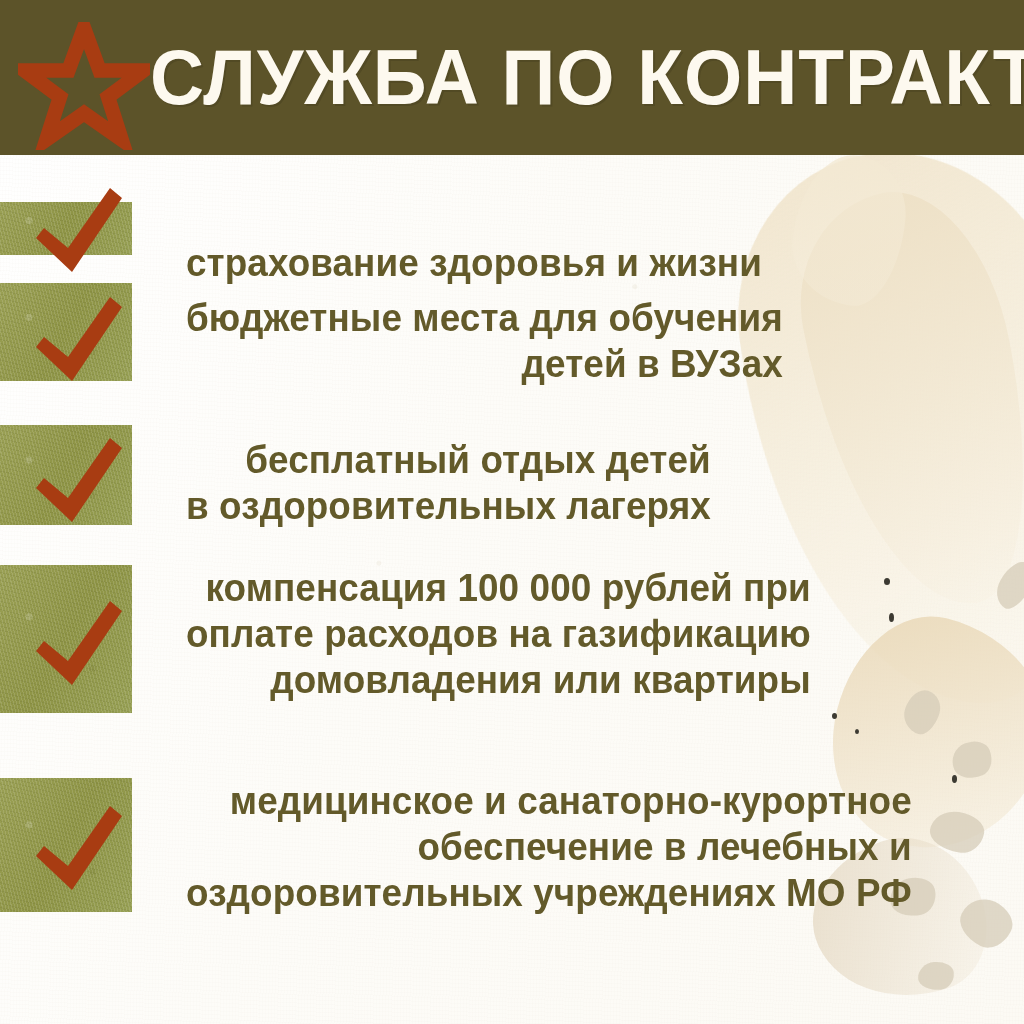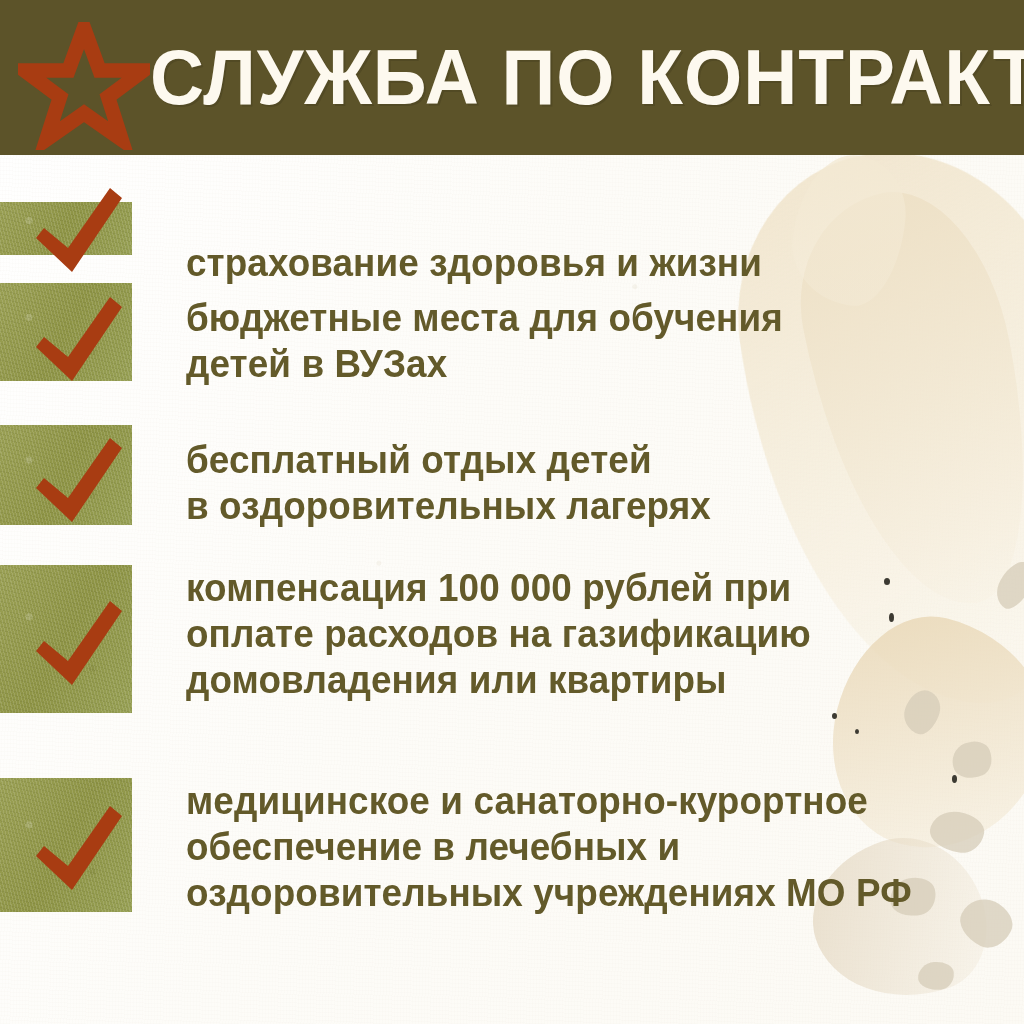--- a/index.html
+++ b/index.html
@@ -139,20 +139,21 @@
     text-shadow: 2px 2px 0 rgba(40,35,15,.18);
   }
 
   
   .list {
     position: absolute;
     left: 0;
     top: 155px;
     width: 1008px;
     height: 869px;
+    text-align: right;
   }
   .row {
     position: absolute;
     left: 0;
     width: 1024px;
   }
   .check-box {
     position: absolute;
     left: 0;
     width: 132px;

